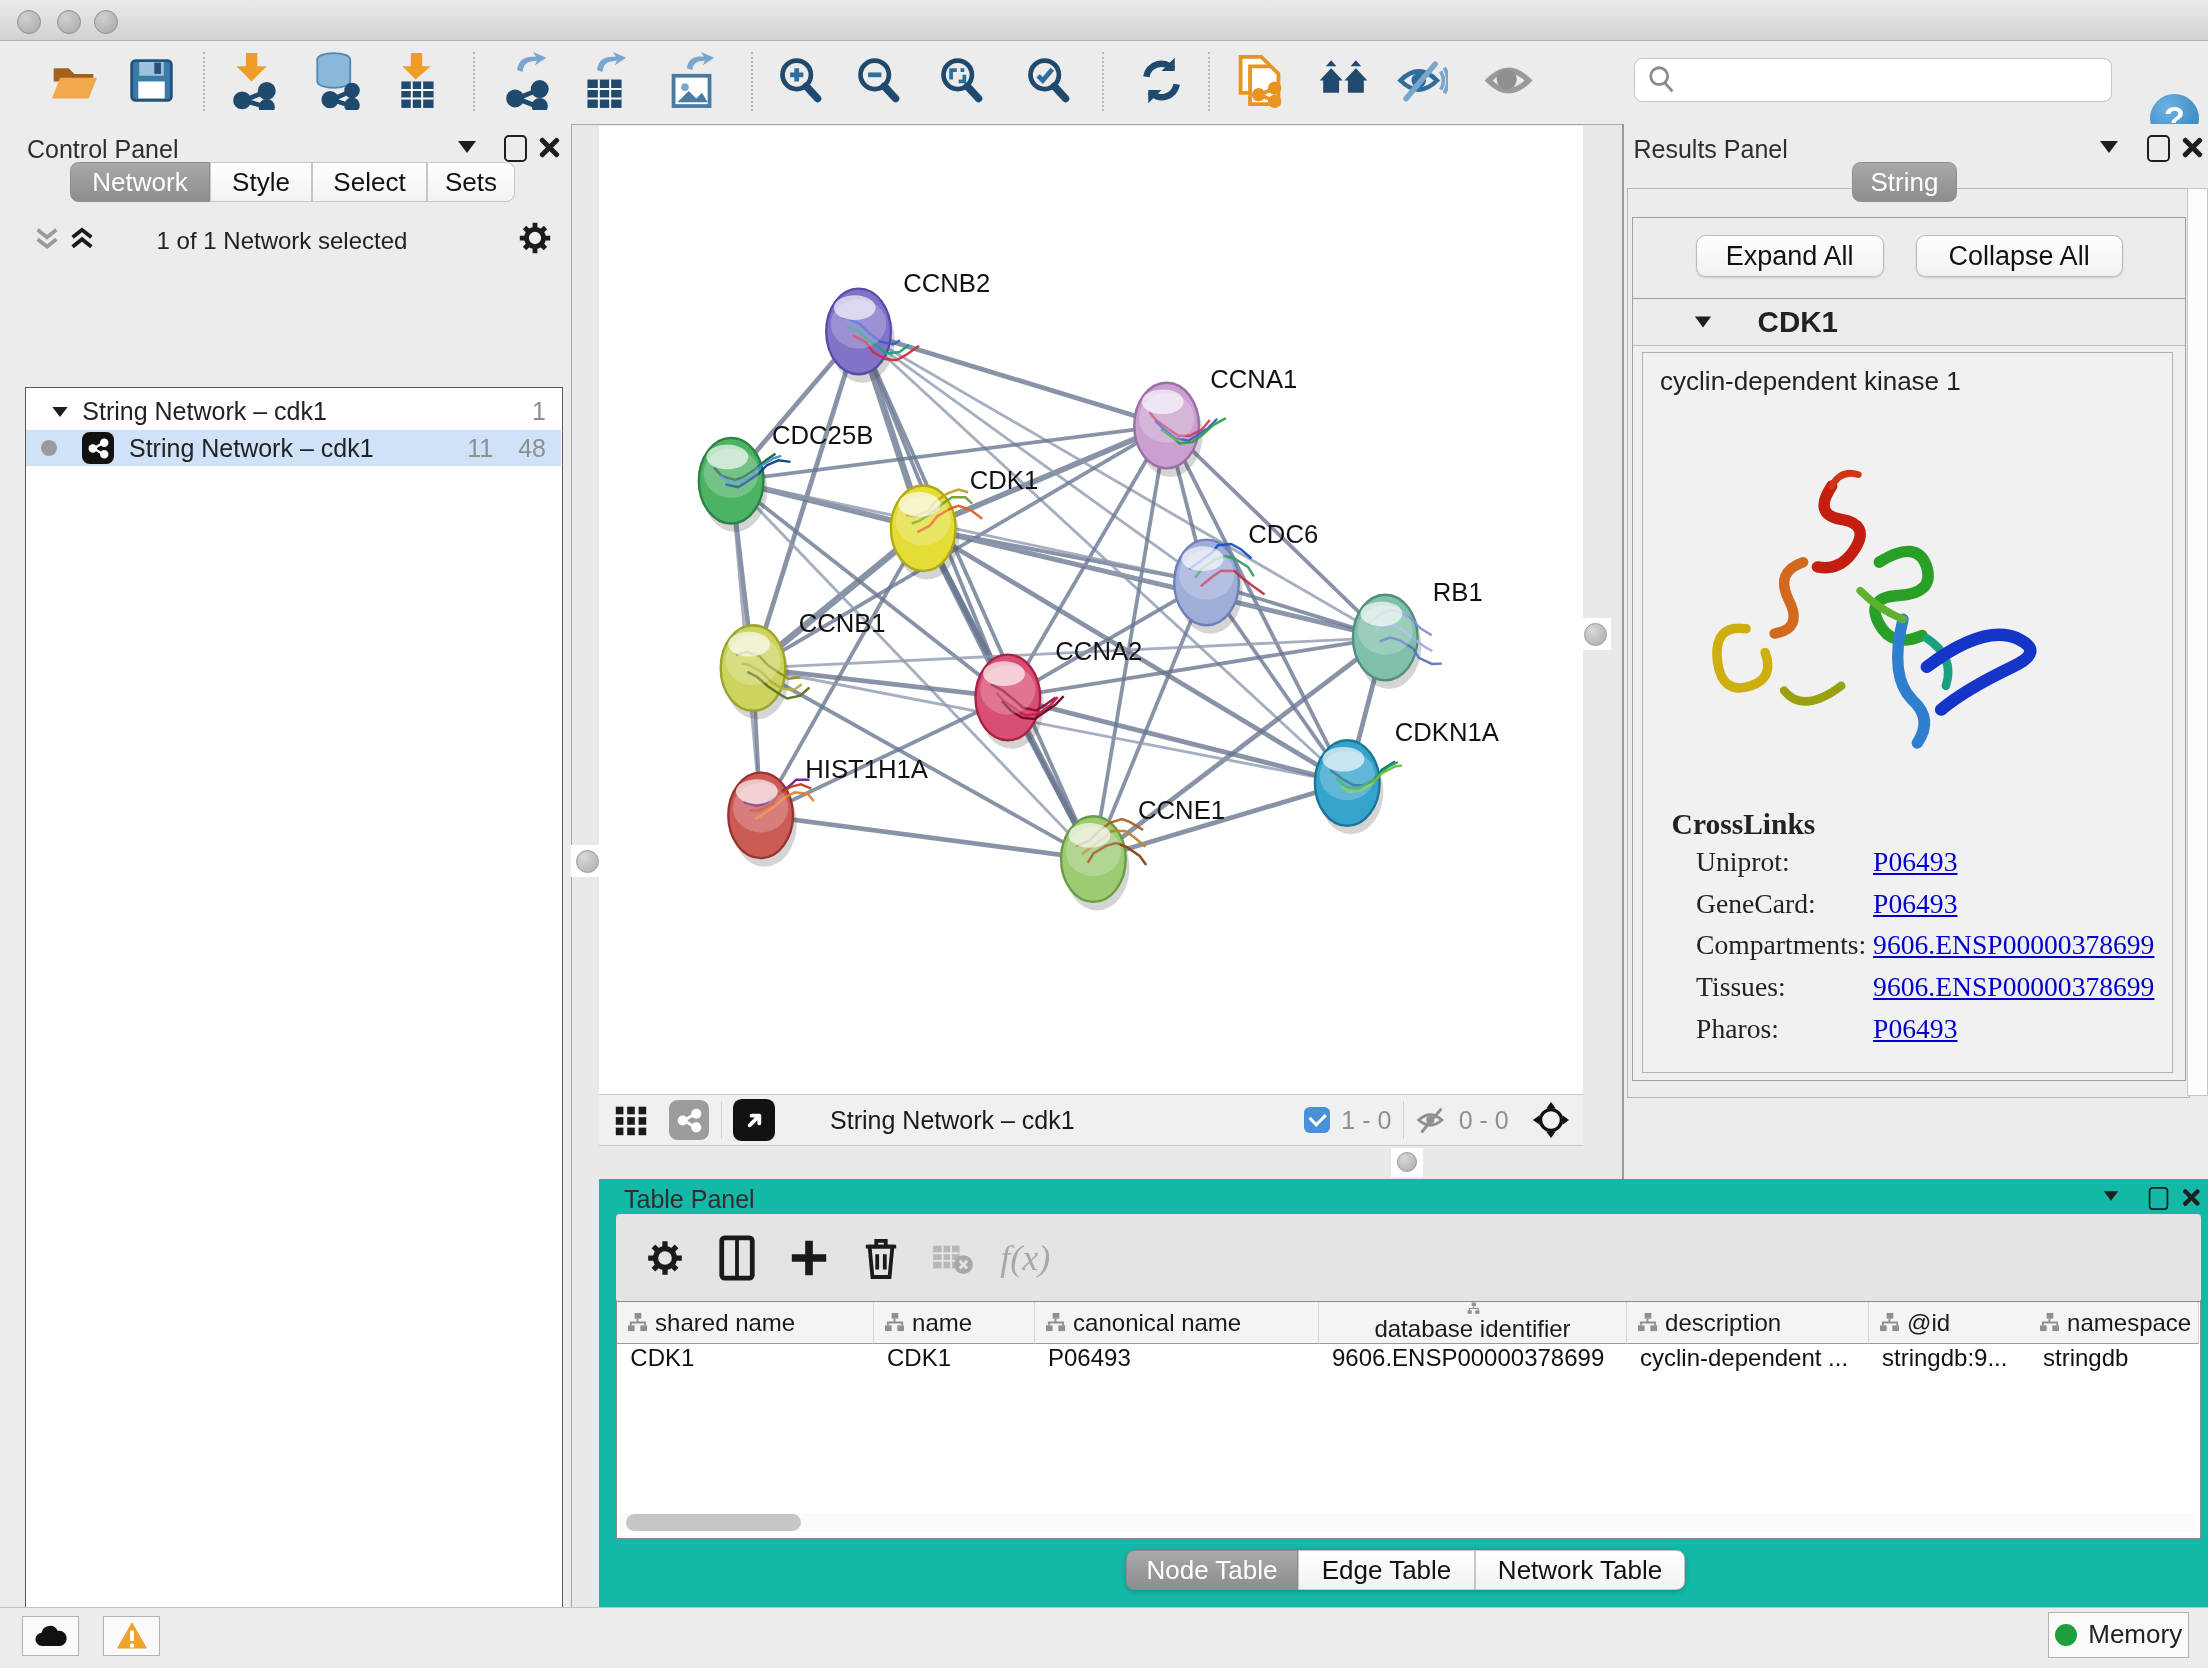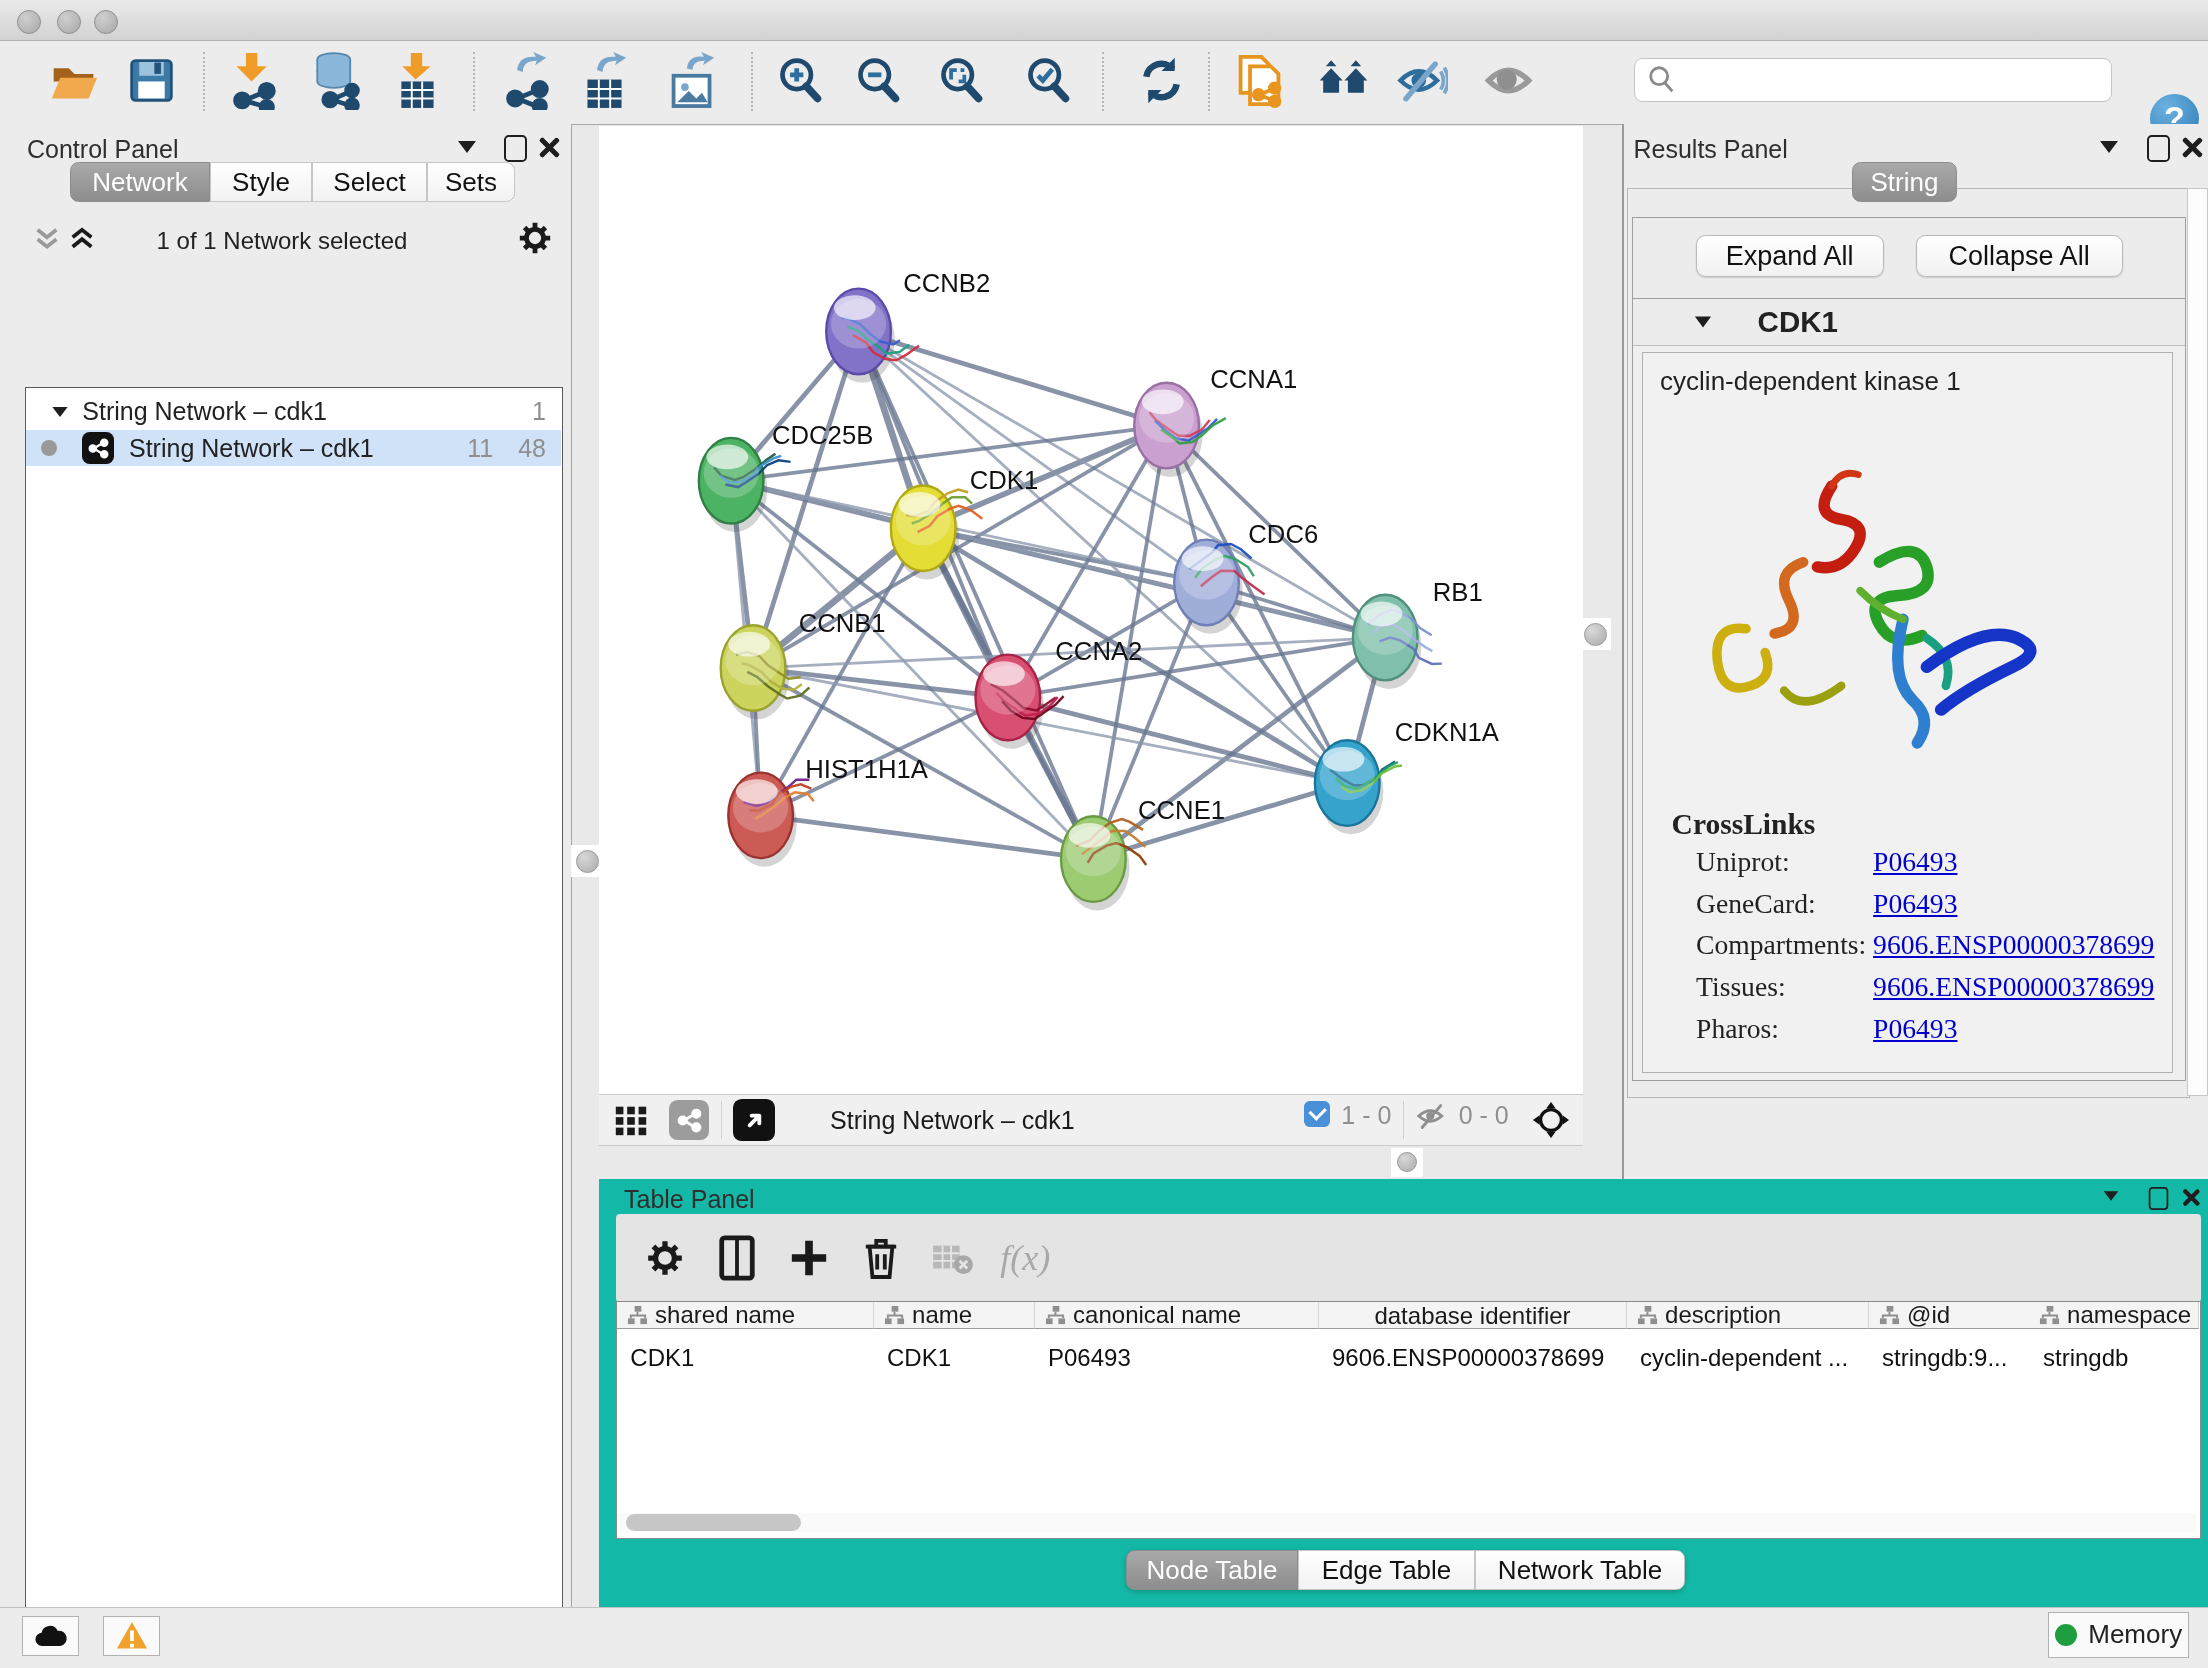--- a/index.html
+++ b/index.html
@@ -68,21 +68,21 @@
   #cdk1-inner{position:absolute;left:9.5px;top:5.7px;width:529px;height:719px;border:1px solid #b0b0b0;background:#f1f1f1;}
   .serif{font-family:"Liberation Serif",serif;}
   .xl-row{position:absolute;font-size:27.6px;}
   .xl-link{color:#0000cd;text-decoration:underline;}
   
   #table-panel{left:599px;top:1179px;width:1609px;height:428px;background:#14b8a6;text-align:right;}
   #tp-toolbar{left:17px;top:35px;width:1585px;height:88px;background:#e4e4e4;border-radius:3.8px;
      display:flex;align-items:center;}
   .tp-icon{width:72px;height:57px;display:flex;align-items:center;justify-content:center;}
   #node-table{left:17px;top:122px;width:1585px;height:238px;background:#fff;border:1.9px solid #8a8a8a;box-sizing:border-box;}
-  .th-cell{position:absolute;top:0;height:27px;background:#f4f4f4;border-right:1.9px solid #d6d6d6;
+  .th-cell{position:absolute;top:0;height:42px;background:#f4f4f4;border-right:1.9px solid #d6d6d6;
      border-bottom:1.9px solid #9a9a9a;display:flex;align-items:center;font-size:24px;color:#1a1a1a;box-sizing:border-box;}
   .td-cell{position:absolute;top:42px;font-size:24px;color:#111;}
   #tp-hscroll{position:absolute;left:1.9px;bottom:5.7px;width:1577px;height:19px;background:#fafafa;}
   #tp-thumb{position:absolute;left:7.6px;top:1px;width:175px;height:17px;background:#c6c6c6;border-radius:8.6px;}
   .sitemap{margin:0 7.6px 0 9.5px;}
   
   #status-bar{left:0;top:1607px;width:2208px;height:61px;background:#ececec;border-top:1.9px solid #c2c2c2;}
   .sb-btn{top:7.6px;width:57px;height:40px;background:#fafafa;border:1.9px solid #b2b2b2;
      display:flex;align-items:center;justify-content:center;box-sizing:border-box;}
   #memory-button{left:2048px;top:3.8px;width:141px;height:46px;background:#fafafa;border:1.9px solid #b2b2b2;
@@ -512,21 +512,21 @@
           </g>
         </svg>
       </div>
     <div class="ct-sep"></div>
     <div style="width:42px;height:42px;border-radius:8.6px;background:#111;display:flex;align-items:center;justify-content:center">
       <svg width="25" height="25" viewBox="0 0 26 26">
           <path d="M8 18L18 8M18 8h-8M18 8v8" stroke="#fff" stroke-width="4" fill="none" stroke-linecap="round"></path>
         </svg>
       </div>
     <div style="margin-left:55px;font-size:25px;color:#1a1a1a">String Network – cdk1</div>
-    <div style="margin-left:auto;display:flex;">
+    <div style="margin-left:auto;display:flex;align-items:center">
       <div id="ct-checkbox">
           <b></b>
         </div>
       <span class="ct-counts" style="margin-left:11.4px">1 - 0</span>
       <div class="ct-sep"></div>
       <svg width="34" height="30" viewBox="0 0 58 52">
           <path d="M6 26Q26 8 46 26Q26 44 6 26Z" fill="none" stroke="#8f8f8f" stroke-width="5"></path>
           <circle cx="26" cy="26" r="7" fill="#8f8f8f"></circle>
           <path d="M44 8L12 46" stroke="#8f8f8f" stroke-width="5" stroke-linecap="round"></path>
         </svg>

